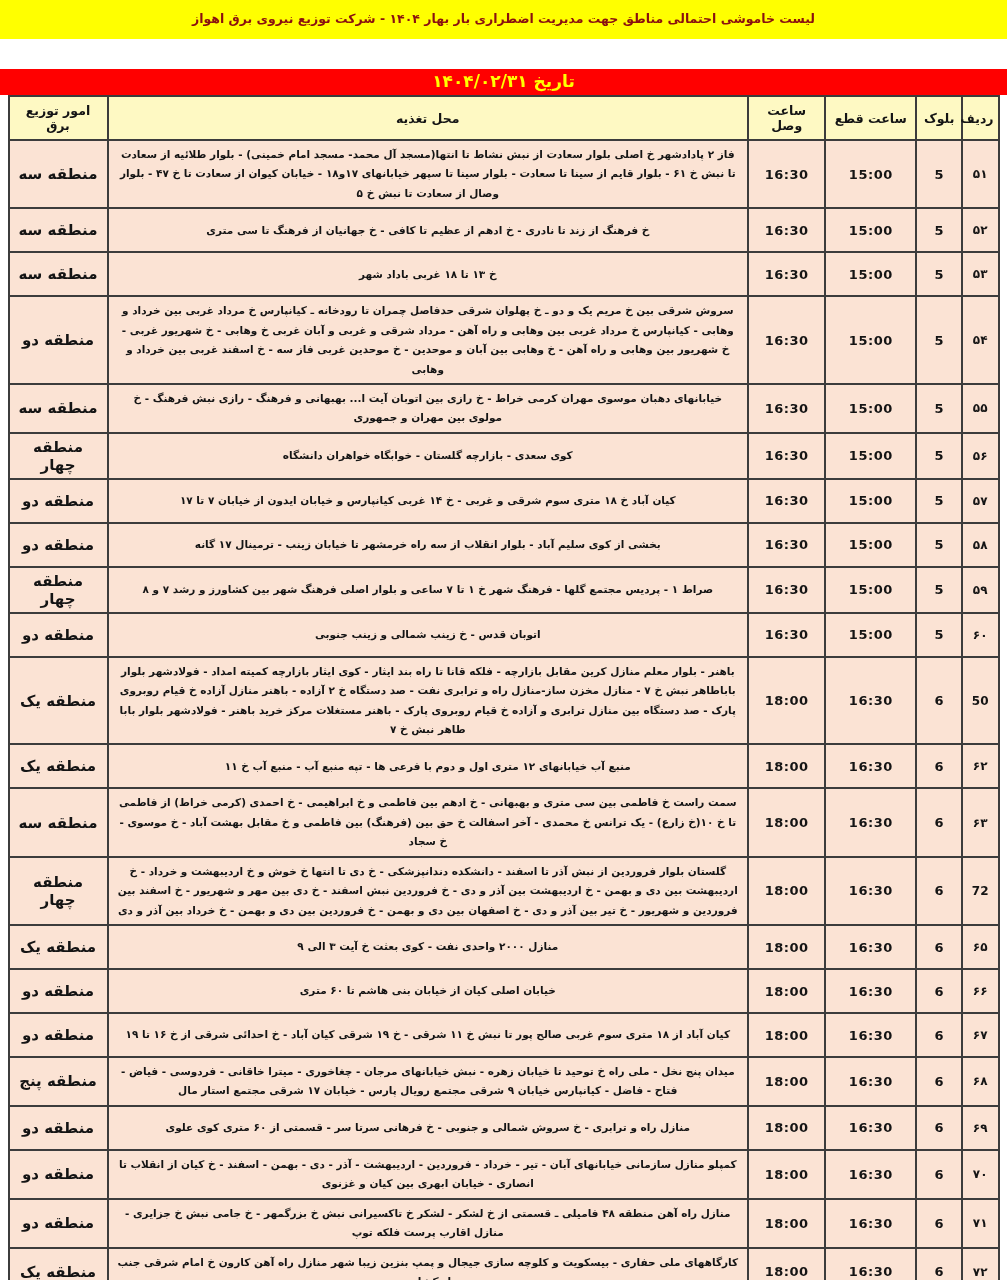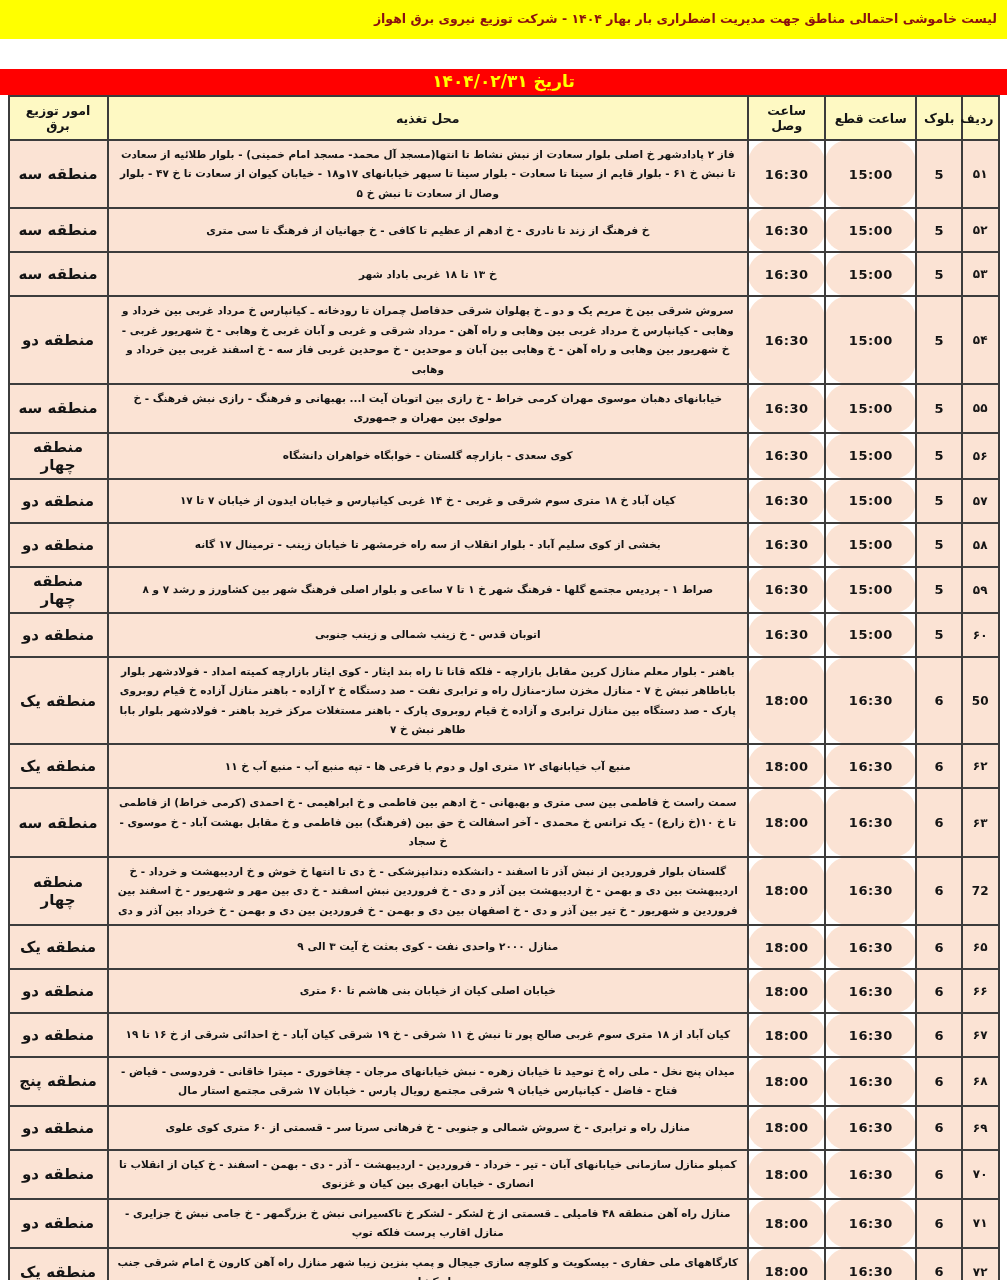--- a/index.html
+++ b/index.html
@@ -8,21 +8,21 @@
     background:#ffffff;
     font-family:"DejaVu Sans", sans-serif;
     direction:rtl;
     color:#141414;
   }
   .title-bar{
     background:#ffff00;
     color:#8a1010;
     font-weight:bold;
     font-size:12.5px;
-    text-align:right;
+    text-align:center;
     padding:11px 10px 13px 10px;
   }
   .date-bar{
     background:#ff0000;
     color:#ffff00;
     font-weight:bold;
     font-size:17px;
     text-align:center;
     padding:2px 0 4px 0;
     margin-top:30px;
@@ -44,21 +44,21 @@
     font-size:12.5px;
     padding:6px 4px;
   }
   table.outage td{
     background:#fbe3d4;
     padding:4px 8px;
   }
   tr.data-row{height:44px;}
   td.c-rownum{font-size:12px;}
   td.c-block{font-size:13px;}
-  td.c-time{font-size:13px;letter-spacing:0.5px;border-radius:23px;}
+  td.c-time{font-size:13px;letter-spacing:0.5px;}
   td.c-loc{font-size:10.5px;line-height:1.85;padding:4px 12px;}
   td.c-region{font-size:15px;}
 </style>
 </head>
 <body>
 
 <div class="page">
 
   <div class="title-bar">لیست خاموشی احتمالی مناطق جهت مدیریت اضطراری بار بهار ۱۴۰۴ - شرکت توزیع نیروی برق اهواز</div>
 

